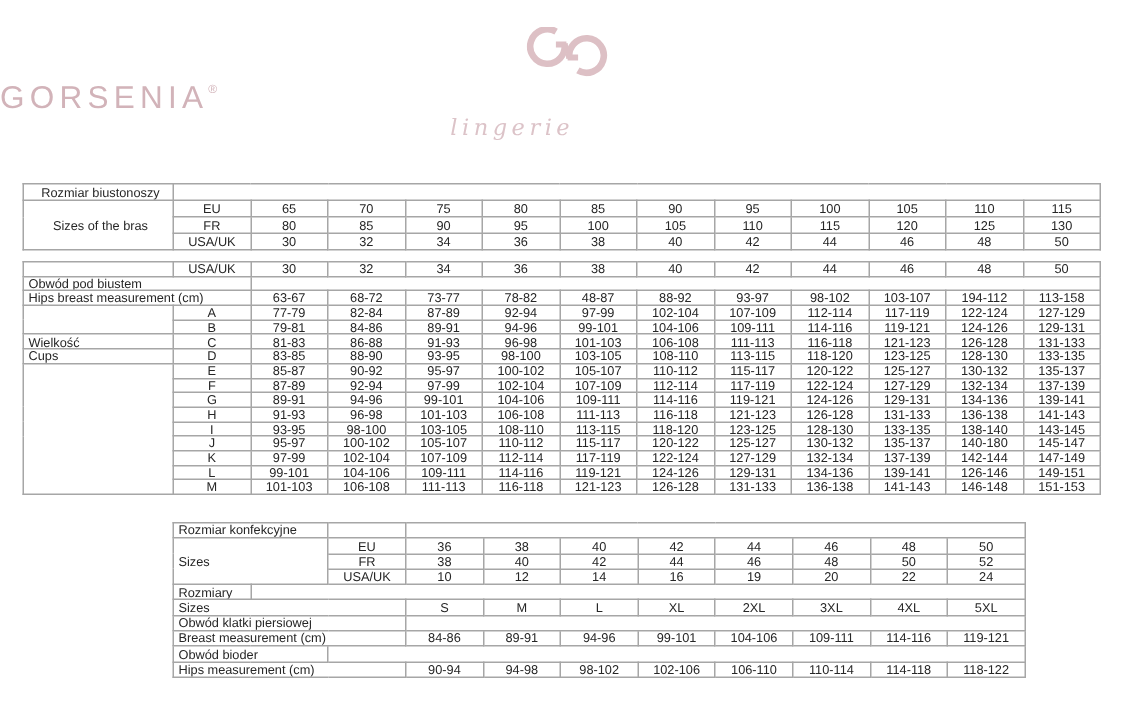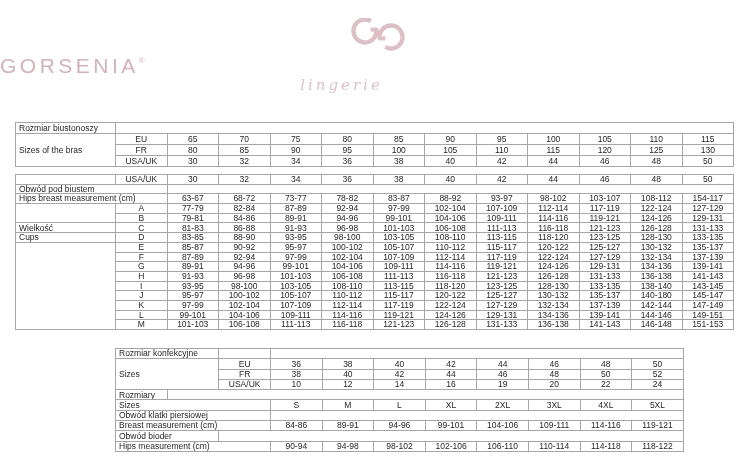--- a/index.html
+++ b/index.html
@@ -22,21 +22,21 @@
 
   
   table { border-collapse: collapse; table-layout: fixed; position: absolute; background: #fff; }
   td {
     border: 1px solid #a6a6a6; font-size: 8.5px; line-height: 1; color: #262626;
     text-align: center; vertical-align: middle; padding: 0; overflow: hidden; white-space: nowrap;
   }
   td.lp { text-align: left; padding-left: 3px; }
 
   #bra-table      { left: 15px;  top: 122px; width: 718px; }
-  #bra-table td   { height: 11px; }
+  #bra-table td   { height: 11px; text-align: center; }
   #cup-table      { left: 15px;  top: 174px; width: 718px; }
   #cup-table td   { height: 9.7px; }
   #clothing-table { left: 115px; top: 348px; width: 568px; }
   #clothing-table td { height: 10.3px; }
 </style>
 </head>
 <body>
 
 <div id="canvas">
 
@@ -155,27 +155,27 @@
     <tr>
       <td class="lp" colspan="2">Obwód pod biustem</td>
       <td colspan="11"></td>
     </tr>
     <tr>
       <td class="lp" colspan="2">Hips breast measurement (cm)</td>
       <td>63-67</td>
           <td>68-72</td>
           <td>73-77</td>
           <td>78-82</td>
-          <td>83-87</td>
+          <td>48-87</td>
           <td>88-92</td>
           <td>93-97</td>
           <td>98-102</td>
           <td>103-107</td>
-          <td>108-112</td>
-          <td>154-117</td>
+          <td>194-112</td>
+          <td>113-158</td>
     </tr>
     <tr>
       <td rowspan="2"></td>
       <td>A</td>
       <td>77-79</td>
           <td>82-84</td>
           <td>87-89</td>
           <td>92-94</td>
           <td>97-99</td>
           <td>102-104</td>
@@ -332,21 +332,21 @@
       <td>L</td>
       <td>99-101</td>
           <td>104-106</td>
           <td>109-111</td>
           <td>114-116</td>
           <td>119-121</td>
           <td>124-126</td>
           <td>129-131</td>
           <td>134-136</td>
           <td>139-141</td>
-          <td>144-146</td>
+          <td>126-146</td>
           <td>149-151</td>
     </tr>
     <tr>
       <td>M</td>
       <td>101-103</td>
           <td>106-108</td>
           <td>111-113</td>
           <td>116-118</td>
           <td>121-123</td>
           <td>126-128</td>

